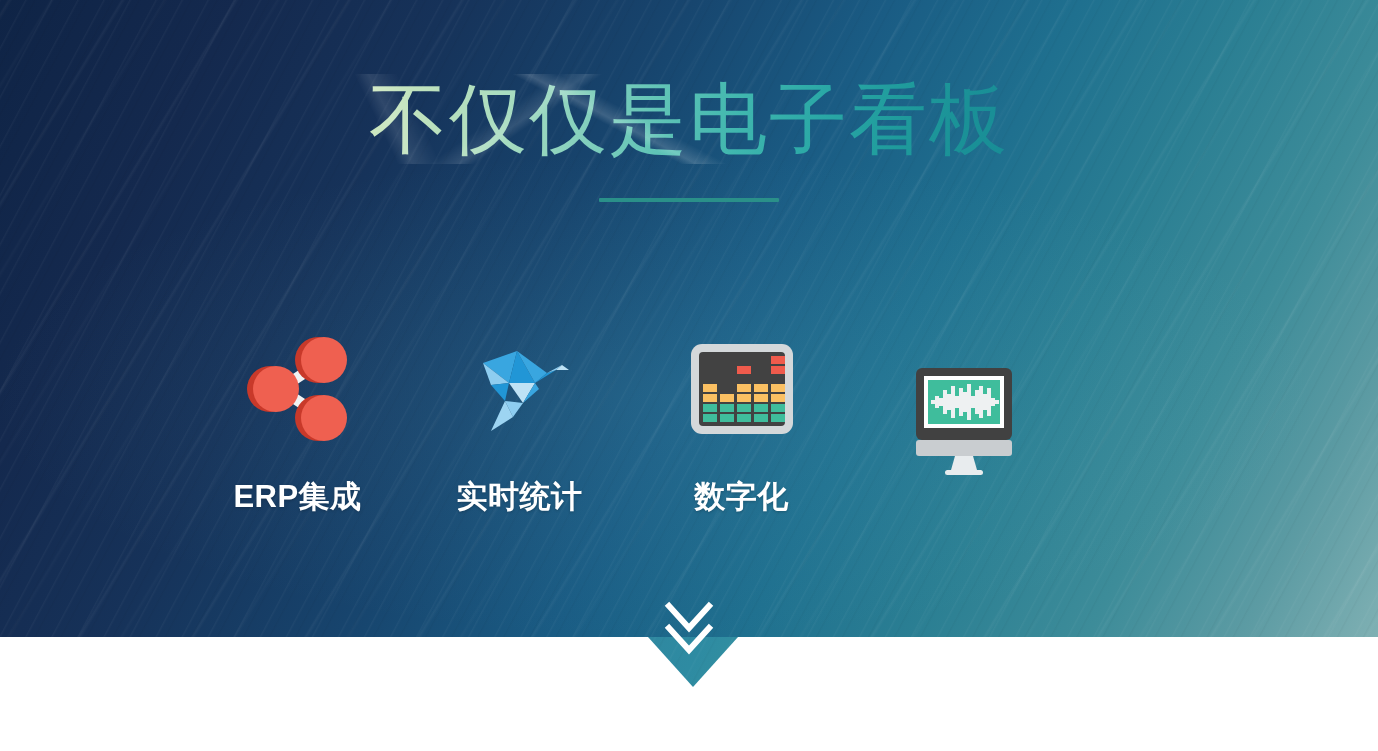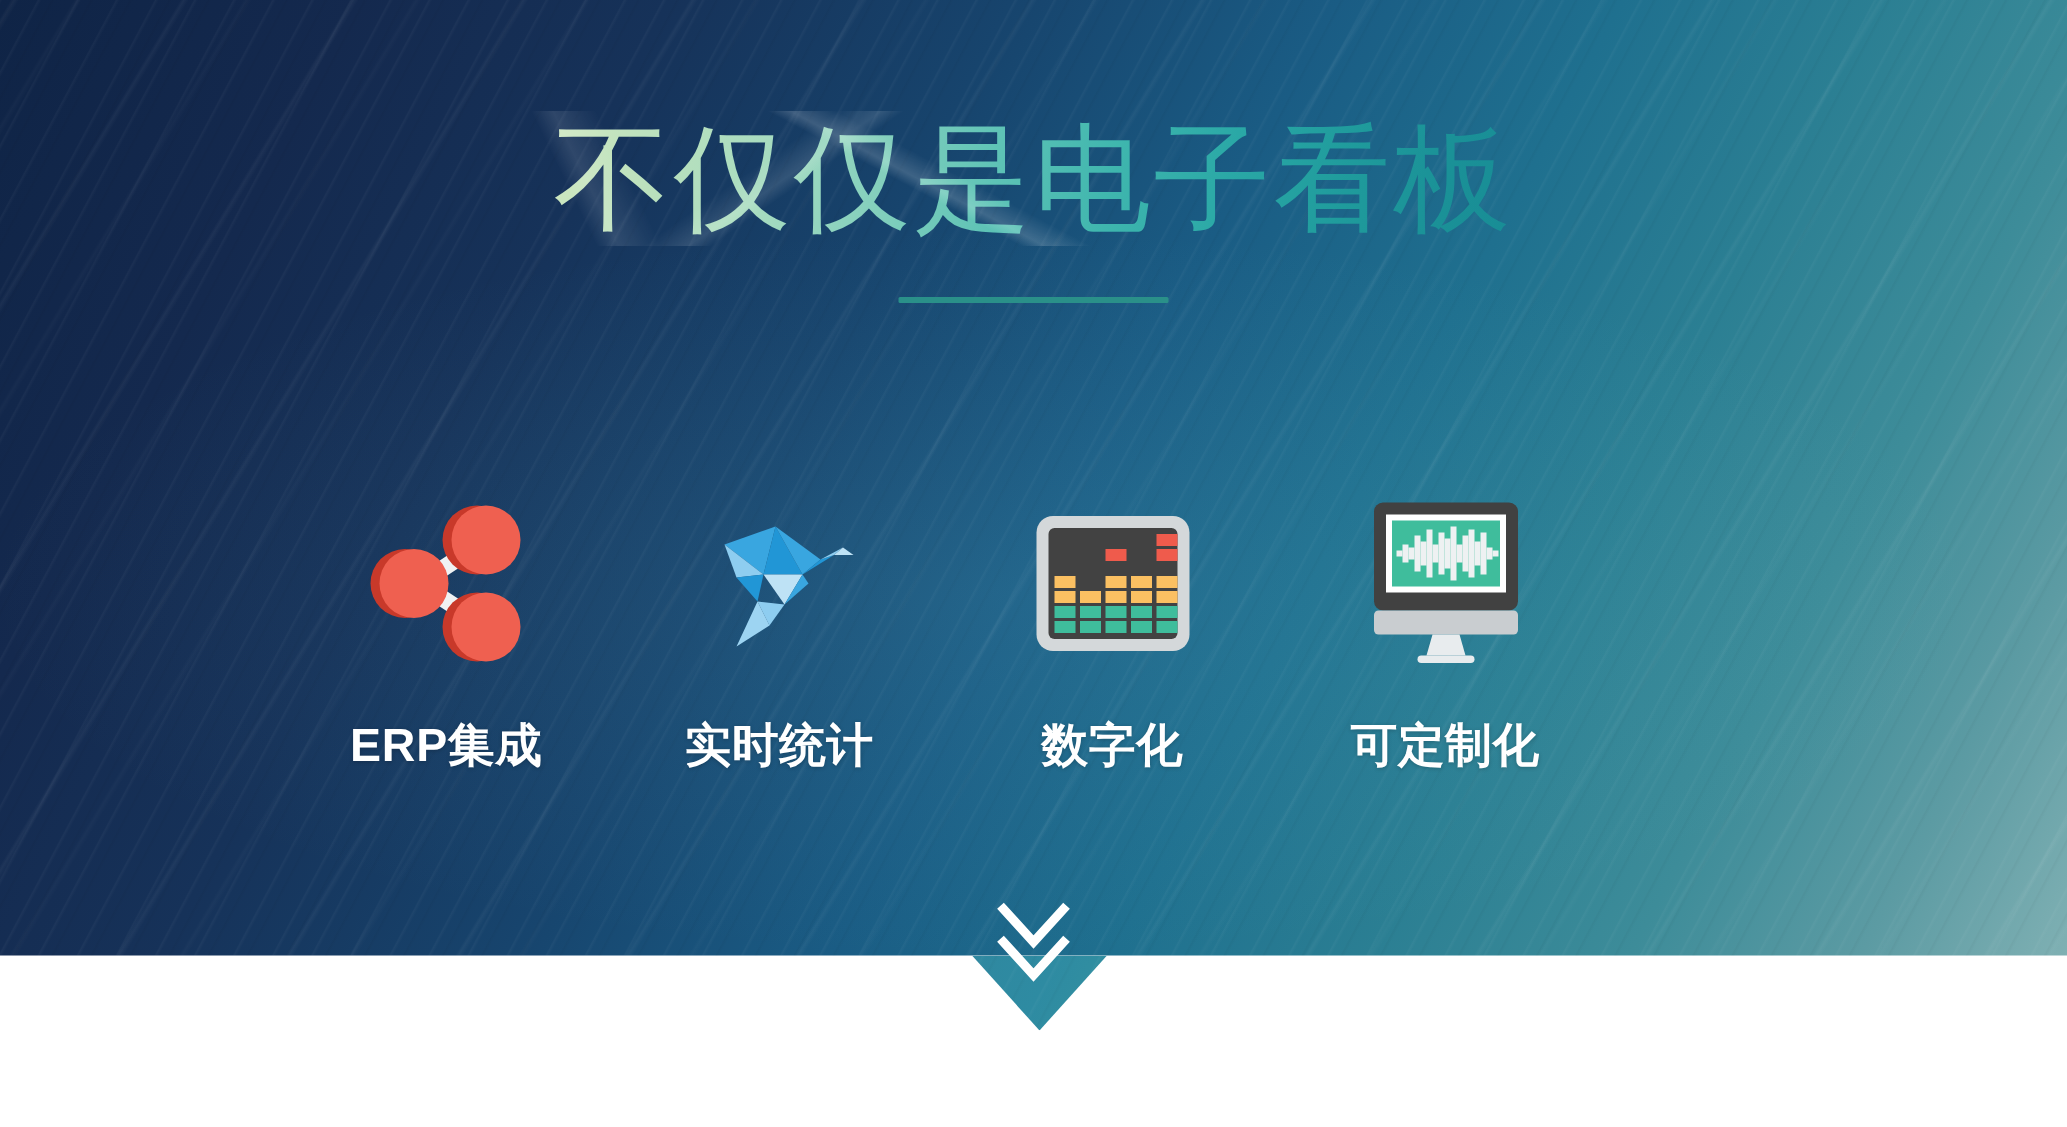--- a/index.html
+++ b/index.html
@@ -247,21 +247,20 @@
               <rect x="70" y="28" width="4" height="16"></rect>
               <rect x="74" y="22" width="4" height="28"></rect>
               <rect x="78" y="32" width="4" height="8"></rect>
               <rect x="82" y="34" width="4" height="4"></rect>
             </g>
             <rect x="3" y="74" width="96" height="16" rx="3" ry="3" fill="#c9cdd0"></rect>
             <polygon points="42,90 60,90 64,104 38,104" fill="#e8ecee"></polygon>
             <rect x="32" y="104" width="38" height="5" rx="2.5" ry="2.5" fill="#e8ecee"></rect>
           </svg>
         </div>
-        <div class="feature-label">可定制化</div>
       </div>
 
     </div>
   </div>
 
   <div class="tab">
     <div class="streaks"></div>
   </div>
   <div class="chev">
     <svg width="56" height="58" viewBox="0 0 56 58">

